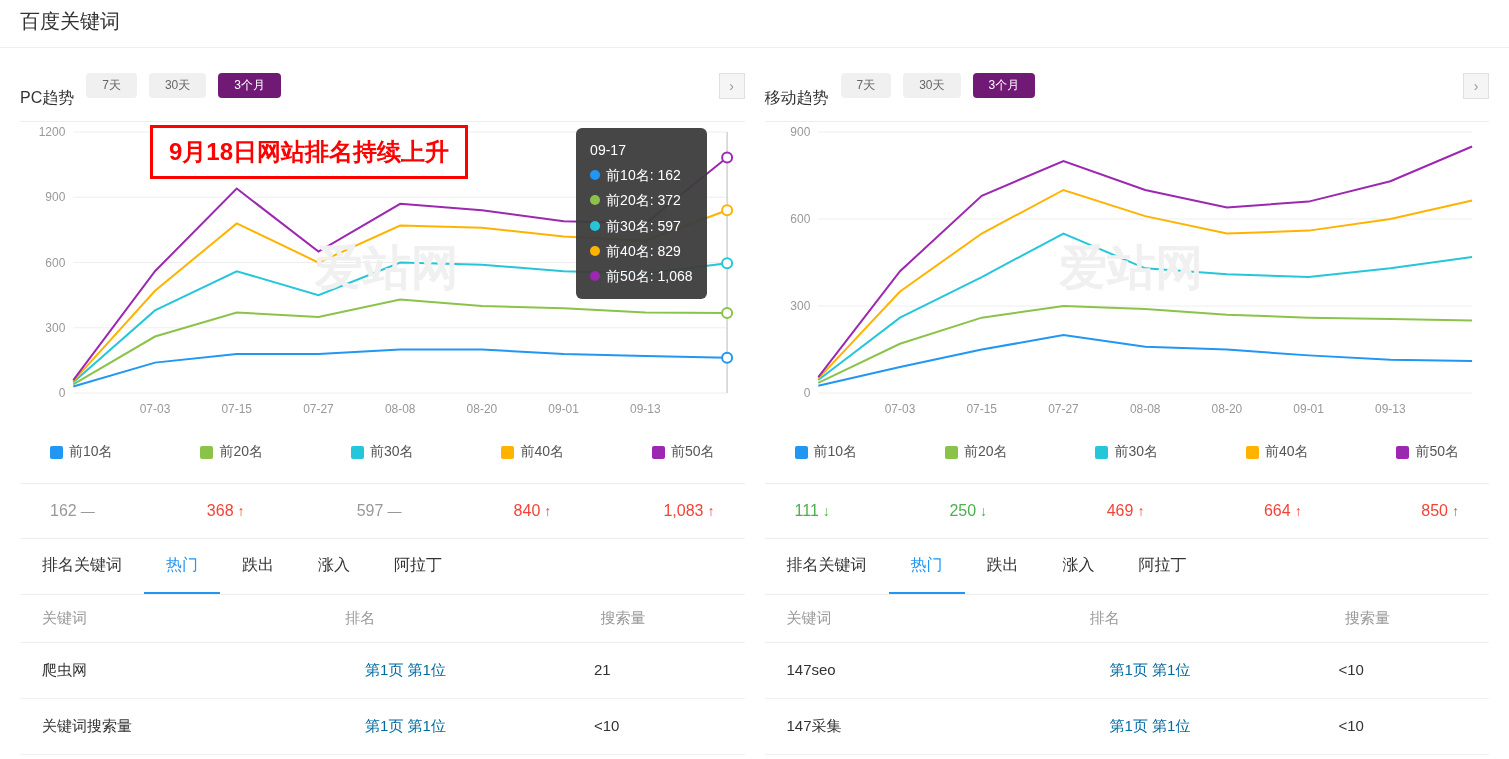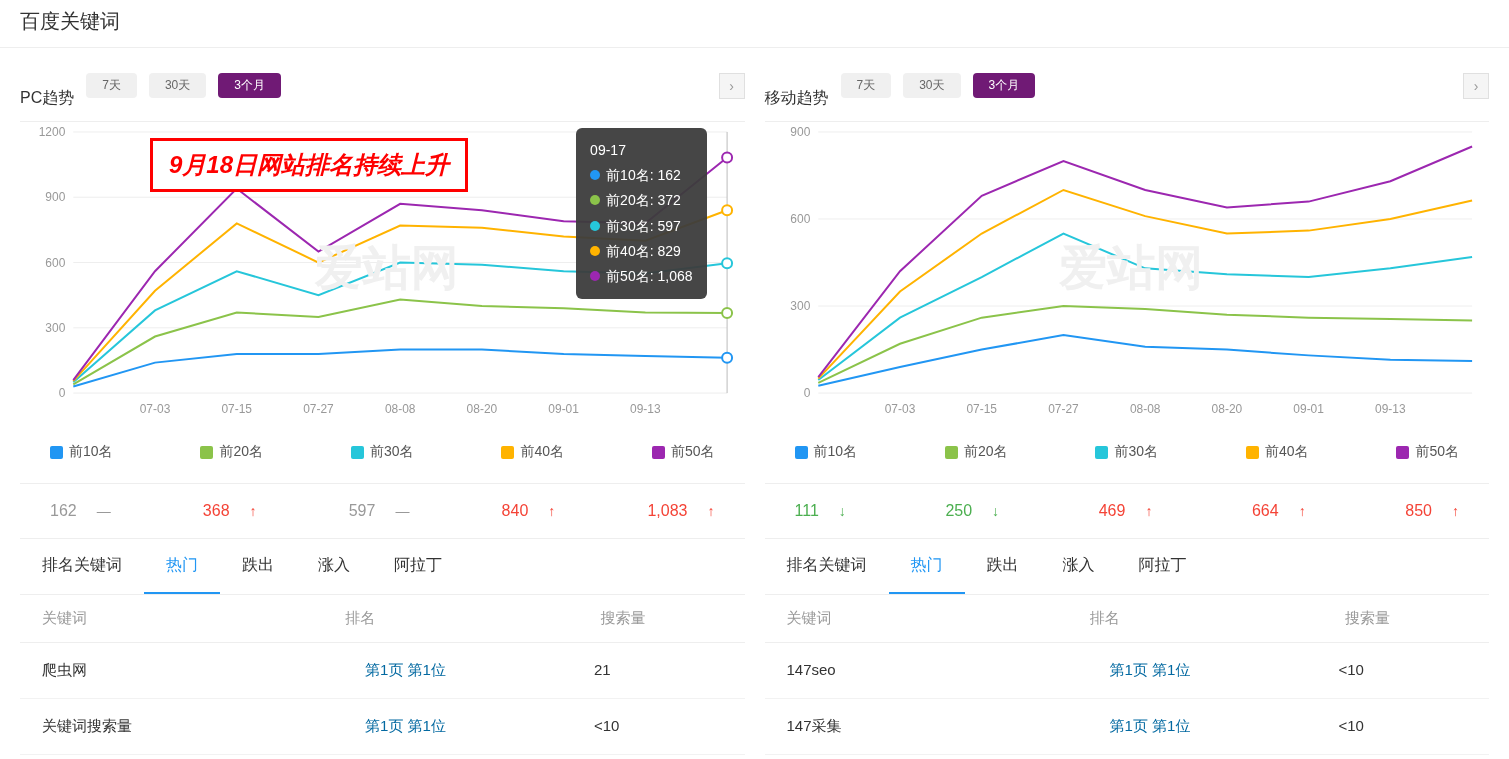--- a/index.html
+++ b/index.html
@@ -22,21 +22,21 @@
 .annotation-box { position: absolute; border: 3px solid #f00; color: #f00; font-size: 24px; font-weight: bold; padding: 8px 16px; background: #fff; }
 .tooltip-box { position: absolute; background: rgba(60,60,60,0.95); color: #fff; border-radius: 6px; padding: 10px 14px; font-size: 14px; line-height: 1.8; white-space: nowrap; }
 .tip-dot { display: inline-block; width: 10px; height: 10px; border-radius: 50%; margin-right: 6px; }
 .watermark { position: absolute; font-size: 48px; color: #f0f0f0; font-weight: bold; pointer-events: none; z-index: 0; margin-left: 34px; }
 
 .legend-row { display: flex; justify-content: space-between; padding: 22px 30px; border-bottom: 1px solid #eee; }
 .legend-item { display: flex; align-items: center; gap: 6px; font-size: 14px; color: #555; }
 .legend-square { width: 13px; height: 13px; border-radius: 2px; }
 
 .stats-row { display: flex; justify-content: space-between; padding: 18px 30px; border-bottom: 1px solid #eee; }
-.stat-item { font-size: 16px; display: flex; align-items: center; gap: 20px; }
+.stat-item { font-size: 16px; display: flex; align-items: center; gap: 4px; }
 .stat-item .arrow { font-size: 14px; }
 .c-neutral { color: #999; }
 .c-up { color: #f44336; }
 .c-down { color: #4caf50; }
 
 .tabs-row { display: flex; border-bottom: 1px solid #eee; }
 .tab-item { padding: 16px 22px; font-size: 16px; color: #333; cursor: pointer; }
 .tab-item.active { color: #2196f3; border-bottom: 2px solid #2196f3; }
 
 .table-header { display: flex; padding: 14px 0; border-bottom: 1px solid #eee; color: #999; font-size: 15px; }
@@ -83,21 +83,21 @@
           <path class="series-line" stroke="#8bc34a" d="M50,263.26666666666665L132,215.23333333333335L214,191.21666666666667L296,195.58333333333331L378,178.11666666666667L460,184.66666666666669L542,186.85L624,191.21666666666667L706,191.65333333333334"></path>
           <path class="series-line" stroke="#26c6da" d="M50,261.0833333333333L132,189.03333333333333L214,149.73333333333335L296,173.75L378,141L460,143.18333333333334L542,149.73333333333335L624,151.91666666666669L706,141.655"></path>
           <path class="series-line" stroke="#ffb300" d="M50,259.9916666666667L132,169.38333333333333L214,101.69999999999999L296,141L378,103.88333333333333L460,106.06666666666666L542,114.80000000000001L624,119.16666666666666L706,88.60000000000002"></path>
           <path class="series-line" stroke="#9c27b0" d="M50,258.9L132,149.73333333333335L214,66.76666666666668L296,130.08333333333334L378,82.05000000000001L460,88.60000000000002L542,99.51666666666668L624,101.69999999999999L706,35.545000000000016"></path>
           <line x1="706" x2="706" y1="10" y2="272" stroke="#bbb"></line>
           <circle cx="706" cy="236.63" r="5" fill="#fff" stroke="#2196f3" stroke-width="2"></circle>
           <circle cx="706" cy="191.65333333333334" r="5" fill="#fff" stroke="#8bc34a" stroke-width="2"></circle>
           <circle cx="706" cy="141.655" r="5" fill="#fff" stroke="#26c6da" stroke-width="2"></circle>
           <circle cx="706" cy="88.60000000000002" r="5" fill="#fff" stroke="#ffb300" stroke-width="2"></circle>
           <circle cx="706" cy="35.545000000000016" r="5" fill="#fff" stroke="#9c27b0" stroke-width="2"></circle>
-        </svg><div class="annotation-box" style="left: 130px; top: 16px; font-style: italic;">9月18日网站排名持续上升</div><div class="tooltip-box" style="right: 38px; top: 6px;">
+        </svg><div class="annotation-box" style="left: 130px; top: 3px;">9月18日网站排名持续上升</div><div class="tooltip-box" style="right: 38px; top: 6px;">
           <div>09-17</div>
           <div><span class="tip-dot" style="background:#2196f3"></span>前10名: 162</div>
           <div><span class="tip-dot" style="background:#8bc34a"></span>前20名: 372</div>
           <div><span class="tip-dot" style="background:#26c6da"></span>前30名: 597</div>
           <div><span class="tip-dot" style="background:#ffb300"></span>前40名: 829</div>
           <div><span class="tip-dot" style="background:#9c27b0"></span>前50名: 1,068</div>
         </div></div>
       <div class="legend-row">
         <span class="legend-item">
           <span class="legend-square" style="background:#2196f3"></span>

